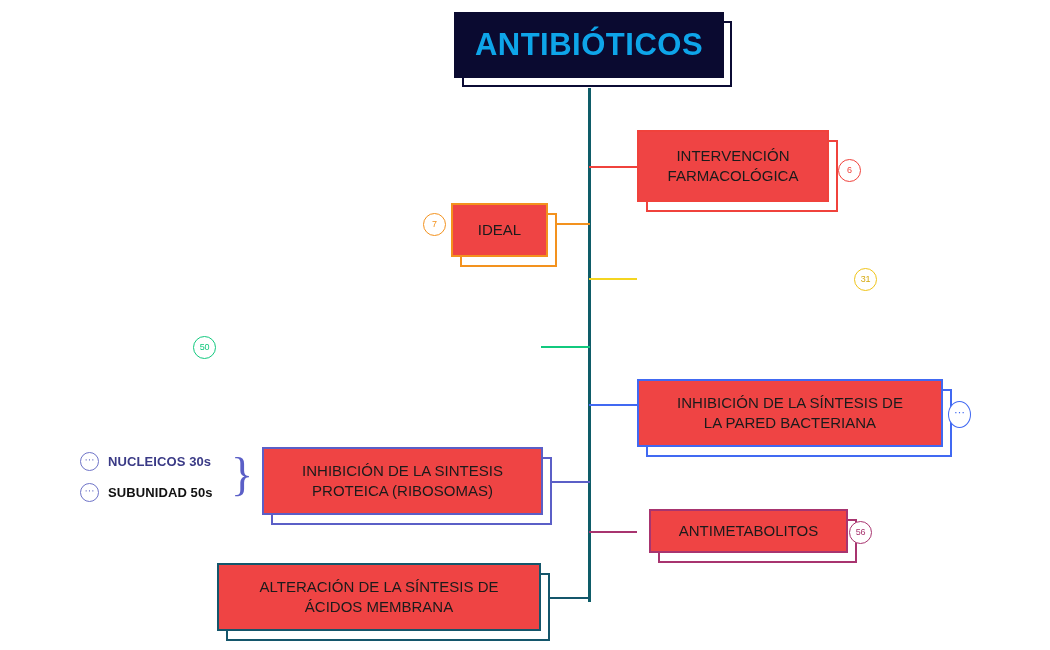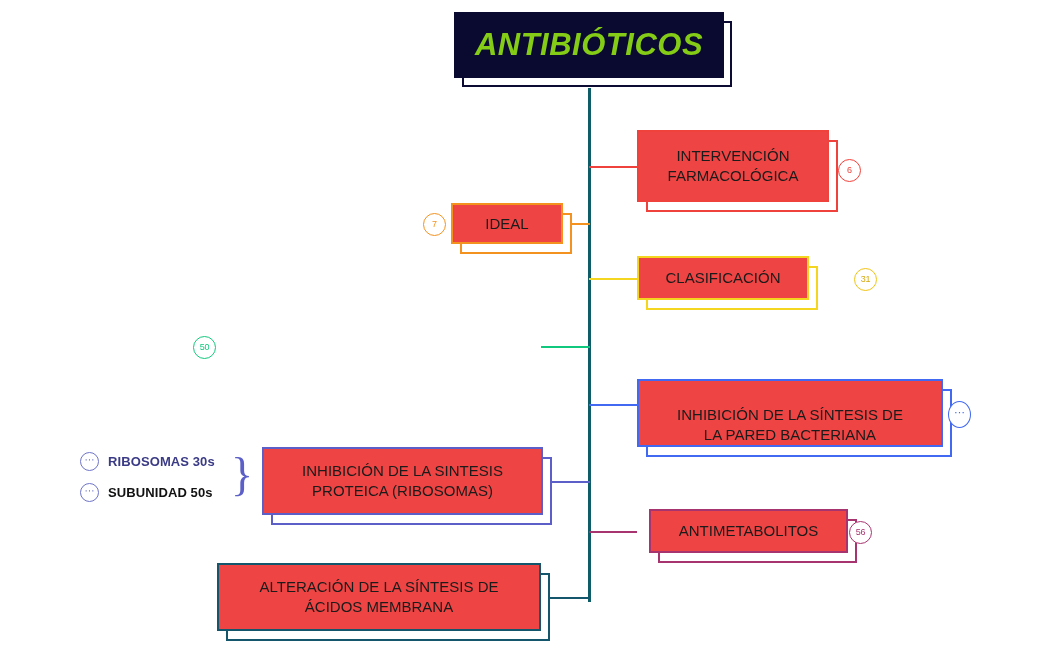--- a/index.html
+++ b/index.html
@@ -23,21 +23,21 @@
   .title-shadow{
     position:absolute;left:8px;top:9px;right:-8px;bottom:-9px;
     border:2px solid #0b0b34;background:#fff;
   }
   .title-box{
     position:absolute;left:0;top:0;width:100%;height:100%;
     background:#0a0a30;
     display:flex;align-items:center;justify-content:center;
   }
   .title-box span{
-    color:#84cc16;font-weight:bold;font-size:31px;letter-spacing:.5px;font-style:italic;
+    color:#0ea5e9;font-weight:bold;font-size:31px;letter-spacing:.5px;
   }
 
   
   .node{position:absolute;}
   .node .shadow{
     position:absolute;left:9px;top:10px;right:-9px;bottom:-10px;
     background:#ffffff;border-width:2px;border-style:solid;
   }
   .node .card{
     position:absolute;left:0;top:0;width:100%;height:100%;
@@ -123,60 +123,54 @@
 
   <div class="node" style="left:637px;top:130px;width:192px;height:72px;">
     <div class="shadow" style="border-color:#f0423c;"></div>
     <div class="card" style="border-color:#f0423c;">
       <div class="label">INTERVENCIÓN
 FARMACOLÓGICA</div>
     </div>
   </div>
   <div class="badge" style="left:838px;top:159px;border-color:#f0423c;color:#f0423c;">6</div>
 
-  <div class="node" style="left:451px;top:203px;width:97px;height:41px;padding-left:15px;">
+  <div class="node" style="left:451px;top:203px;width:97px;height:54px;">
     <div class="shadow" style="border-color:#f3921e;"></div>
     <div class="card" style="border-color:#f3921e;">
       <div class="label">IDEAL</div>
     </div>
   </div>
   <div class="badge" style="left:423px;top:213px;border-color:#f3921e;color:#f3921e;">7</div>
 
-  <div class="node" style="left:637px;top:256px;width:172px;height:44px;">
-    <div class="shadow" style="border-color:#f4d520;"></div>
-    <div class="card" style="border-color:#f4d520;">
-      <div class="label">CLASIFICACIÓN</div>
-    </div>
-  </div>
   <div class="badge" style="left:818px;top:268px;border-color:#f0c419;color:#d6a90f;margin-left:36px;">31</div>
 
   <div class="badge" style="left:193px;top:336px;border-color:#11c97e;color:#11c97e;">50</div>
 
   <div class="node" style="left:637px;top:379px;width:306px;height:68px;">
     <div class="shadow" style="border-color:#4169f2;"></div>
-    <div class="card" style="border-color:#4169f2;align-items:flex-end;">
+    <div class="card" style="border-color:#4169f2;">
       <div class="label">INHIBICIÓN DE LA SÍNTESIS DE
 LA PARED BACTERIANA</div>
     </div>
   </div>
   <div class="badge dots" style="left:948px;top:401px;border-color:#4169f2;color:#4169f2;">⋯</div>
 
   <div class="node" style="left:262px;top:447px;width:281px;height:68px;">
     <div class="shadow" style="border-color:#5b5fc7;"></div>
     <div class="card" style="border-color:#5b5fc7;">
       <div class="label">INHIBICIÓN DE LA SINTESIS
 PROTEICA (RIBOSOMAS)</div>
     </div>
   </div>
 
   <div class="brace" style="left:231px;top:452px;">}</div>
 
   <div class="subitem" style="left:80px;top:452px;">
     <div class="sbadge">⋯</div>
-    <div class="stext" style="color:#3a3a86;">RIBOSOMAS 30s</div>
+    <div class="stext" style="color:#3a3a86;">NUCLEICOS 30s</div>
   </div>
 
   <div class="subitem" style="left:80px;top:483px;">
     <div class="sbadge">⋯</div>
     <div class="stext" style="color:#111111;">SUBUNIDAD 50s</div>
   </div>
 
   <div class="node" style="left:649px;top:509px;width:199px;height:44px;">
     <div class="shadow" style="border-color:#a8346f;"></div>
     <div class="card" style="border-color:#a8346f;">

